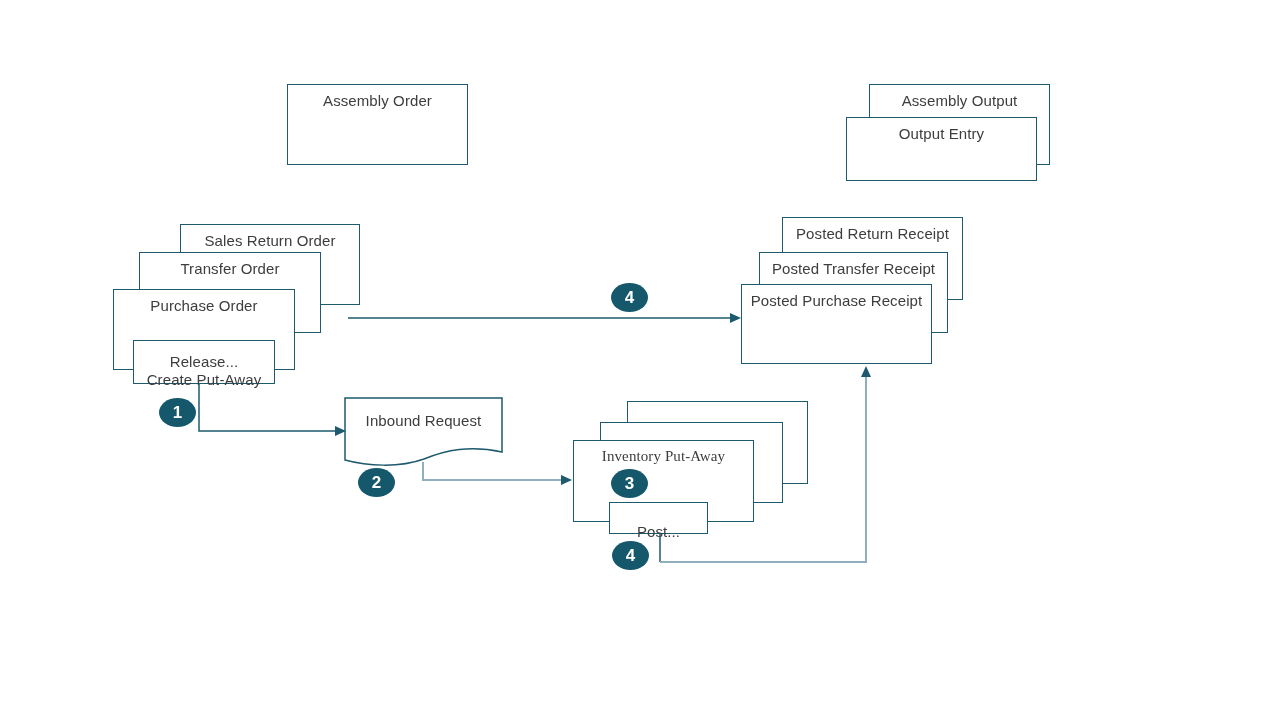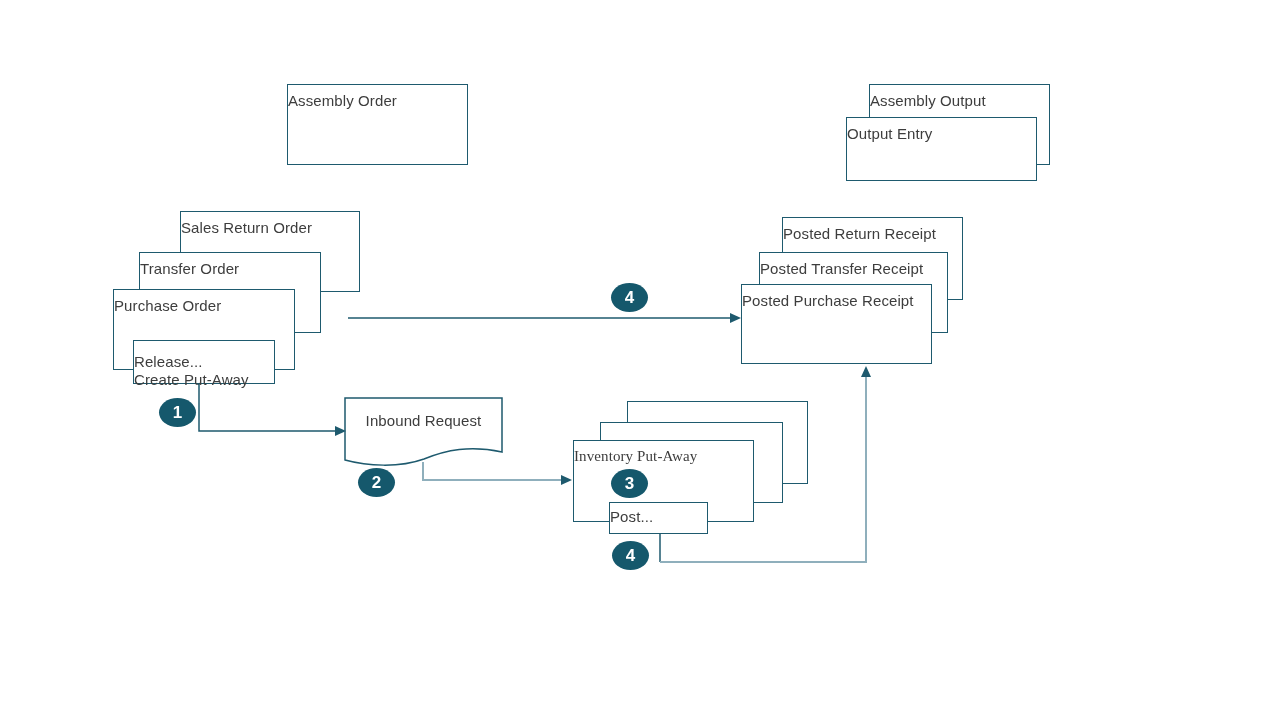--- a/index.html
+++ b/index.html
@@ -17,21 +17,21 @@
     font-family:"Liberation Sans", sans-serif;
     overflow:hidden;
   }
   .node{
     position:absolute;
     box-sizing:border-box;
     background:#fff;
     border:1.4px solid var(--border);
     color:var(--text);
     font-size:15px;
-    text-align:left;
+    text-align:center;
     padding-top:7px;
     z-index:1;
     letter-spacing:0.1px;
   }
   .node.empty{padding:0;}
   .action{
     border-width:1.6px;
     line-height:18px;
     padding-top:12px;
     z-index:2;
@@ -63,33 +63,33 @@
   .wire-light{stroke:var(--connector_light);stroke-width:2;fill:none;}
   .arrowhead{fill:var(--border);stroke:none;}
   .doc-shape{fill:#fff;stroke:var(--border);stroke-width:1.5;}
 
   
   #assembly-order   {left:287px;top:84px; width:181px;height:81px;}
   #production-order {left:247px;top:117px;width:181px;height:81px;}
   #assembly-output  {left:869px;top:84px; width:181px;height:81px;}
   #output-entry     {left:846px;top:117px;width:191px;height:64px;}
 
-  #sales-return-order{left:180px;top:211px;width:180px;height:81px;}
+  #sales-return-order{left:180px;top:224px;width:180px;height:81px;}
   #transfer-order    {left:139px;top:252px;width:182px;height:81px;}
   #purchase-order    {left:113px;top:289px;width:182px;height:81px;}
   #release-action    {left:133px;top:340px;width:142px;height:44px;}
 
   #posted-return-receipt  {left:782px;top:217px;width:181px;height:83px;}
   #posted-transfer-receipt{left:759px;top:252px;width:189px;height:81px;}
   #posted-purchase-receipt{left:741px;top:284px;width:191px;height:80px;}
 
   #inventory-back  {left:627px;top:401px;width:181px;height:83px;}
   #inventory-mid   {left:600px;top:422px;width:183px;height:81px;}
   #inventory-front {left:573px;top:440px;width:181px;height:82px;font-family:Liberation Serif, serif;}
-  #post-action     {left:609px;top:502px;width:99px;height:32px;padding-top:5px;}
+  #post-action     {left:609px;top:502px;width:99px;height:32px;padding-top:20px;}
 
   #inbound-request-label{left:345px;top:412px;width:157px;}
 
   #badge-1 {left:159px;top:398px;}
   #badge-2 {left:358px;top:468px;}
   #badge-3 {left:611px;top:469px;}
   #badge-4a{left:611px;top:283px;}
   #badge-4b{left:612px;top:541px;}
 </style>
 </head>

